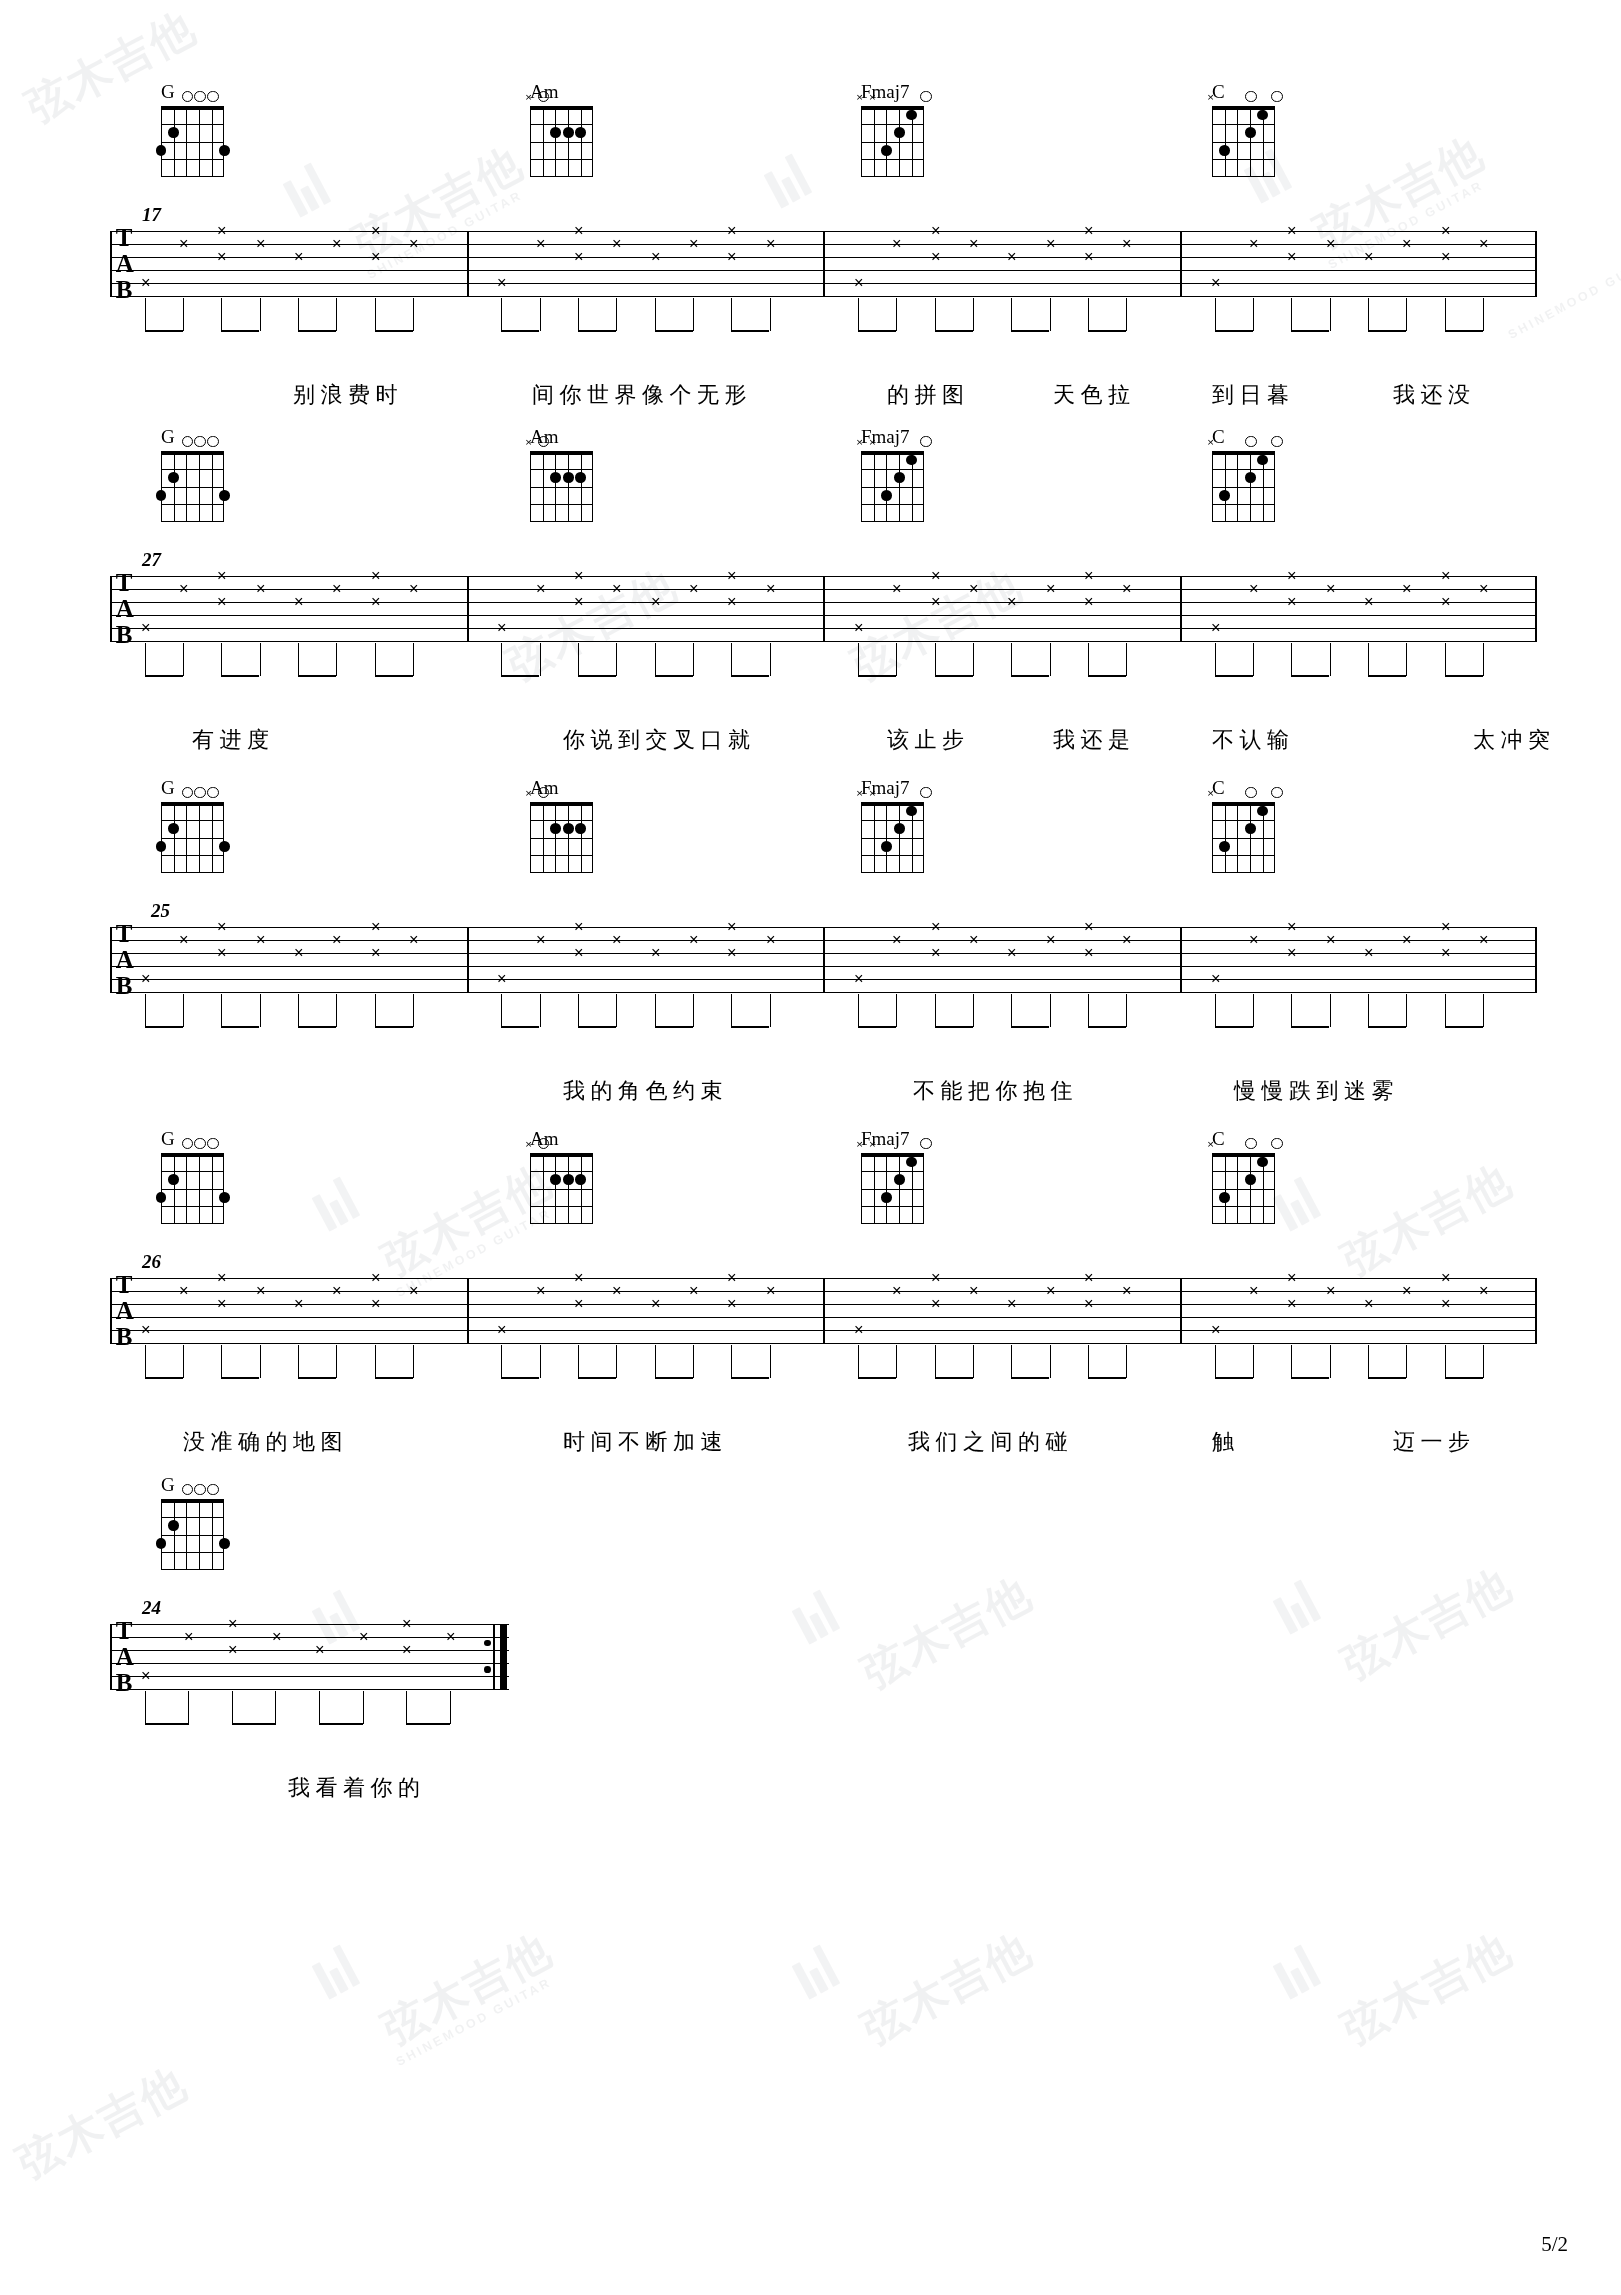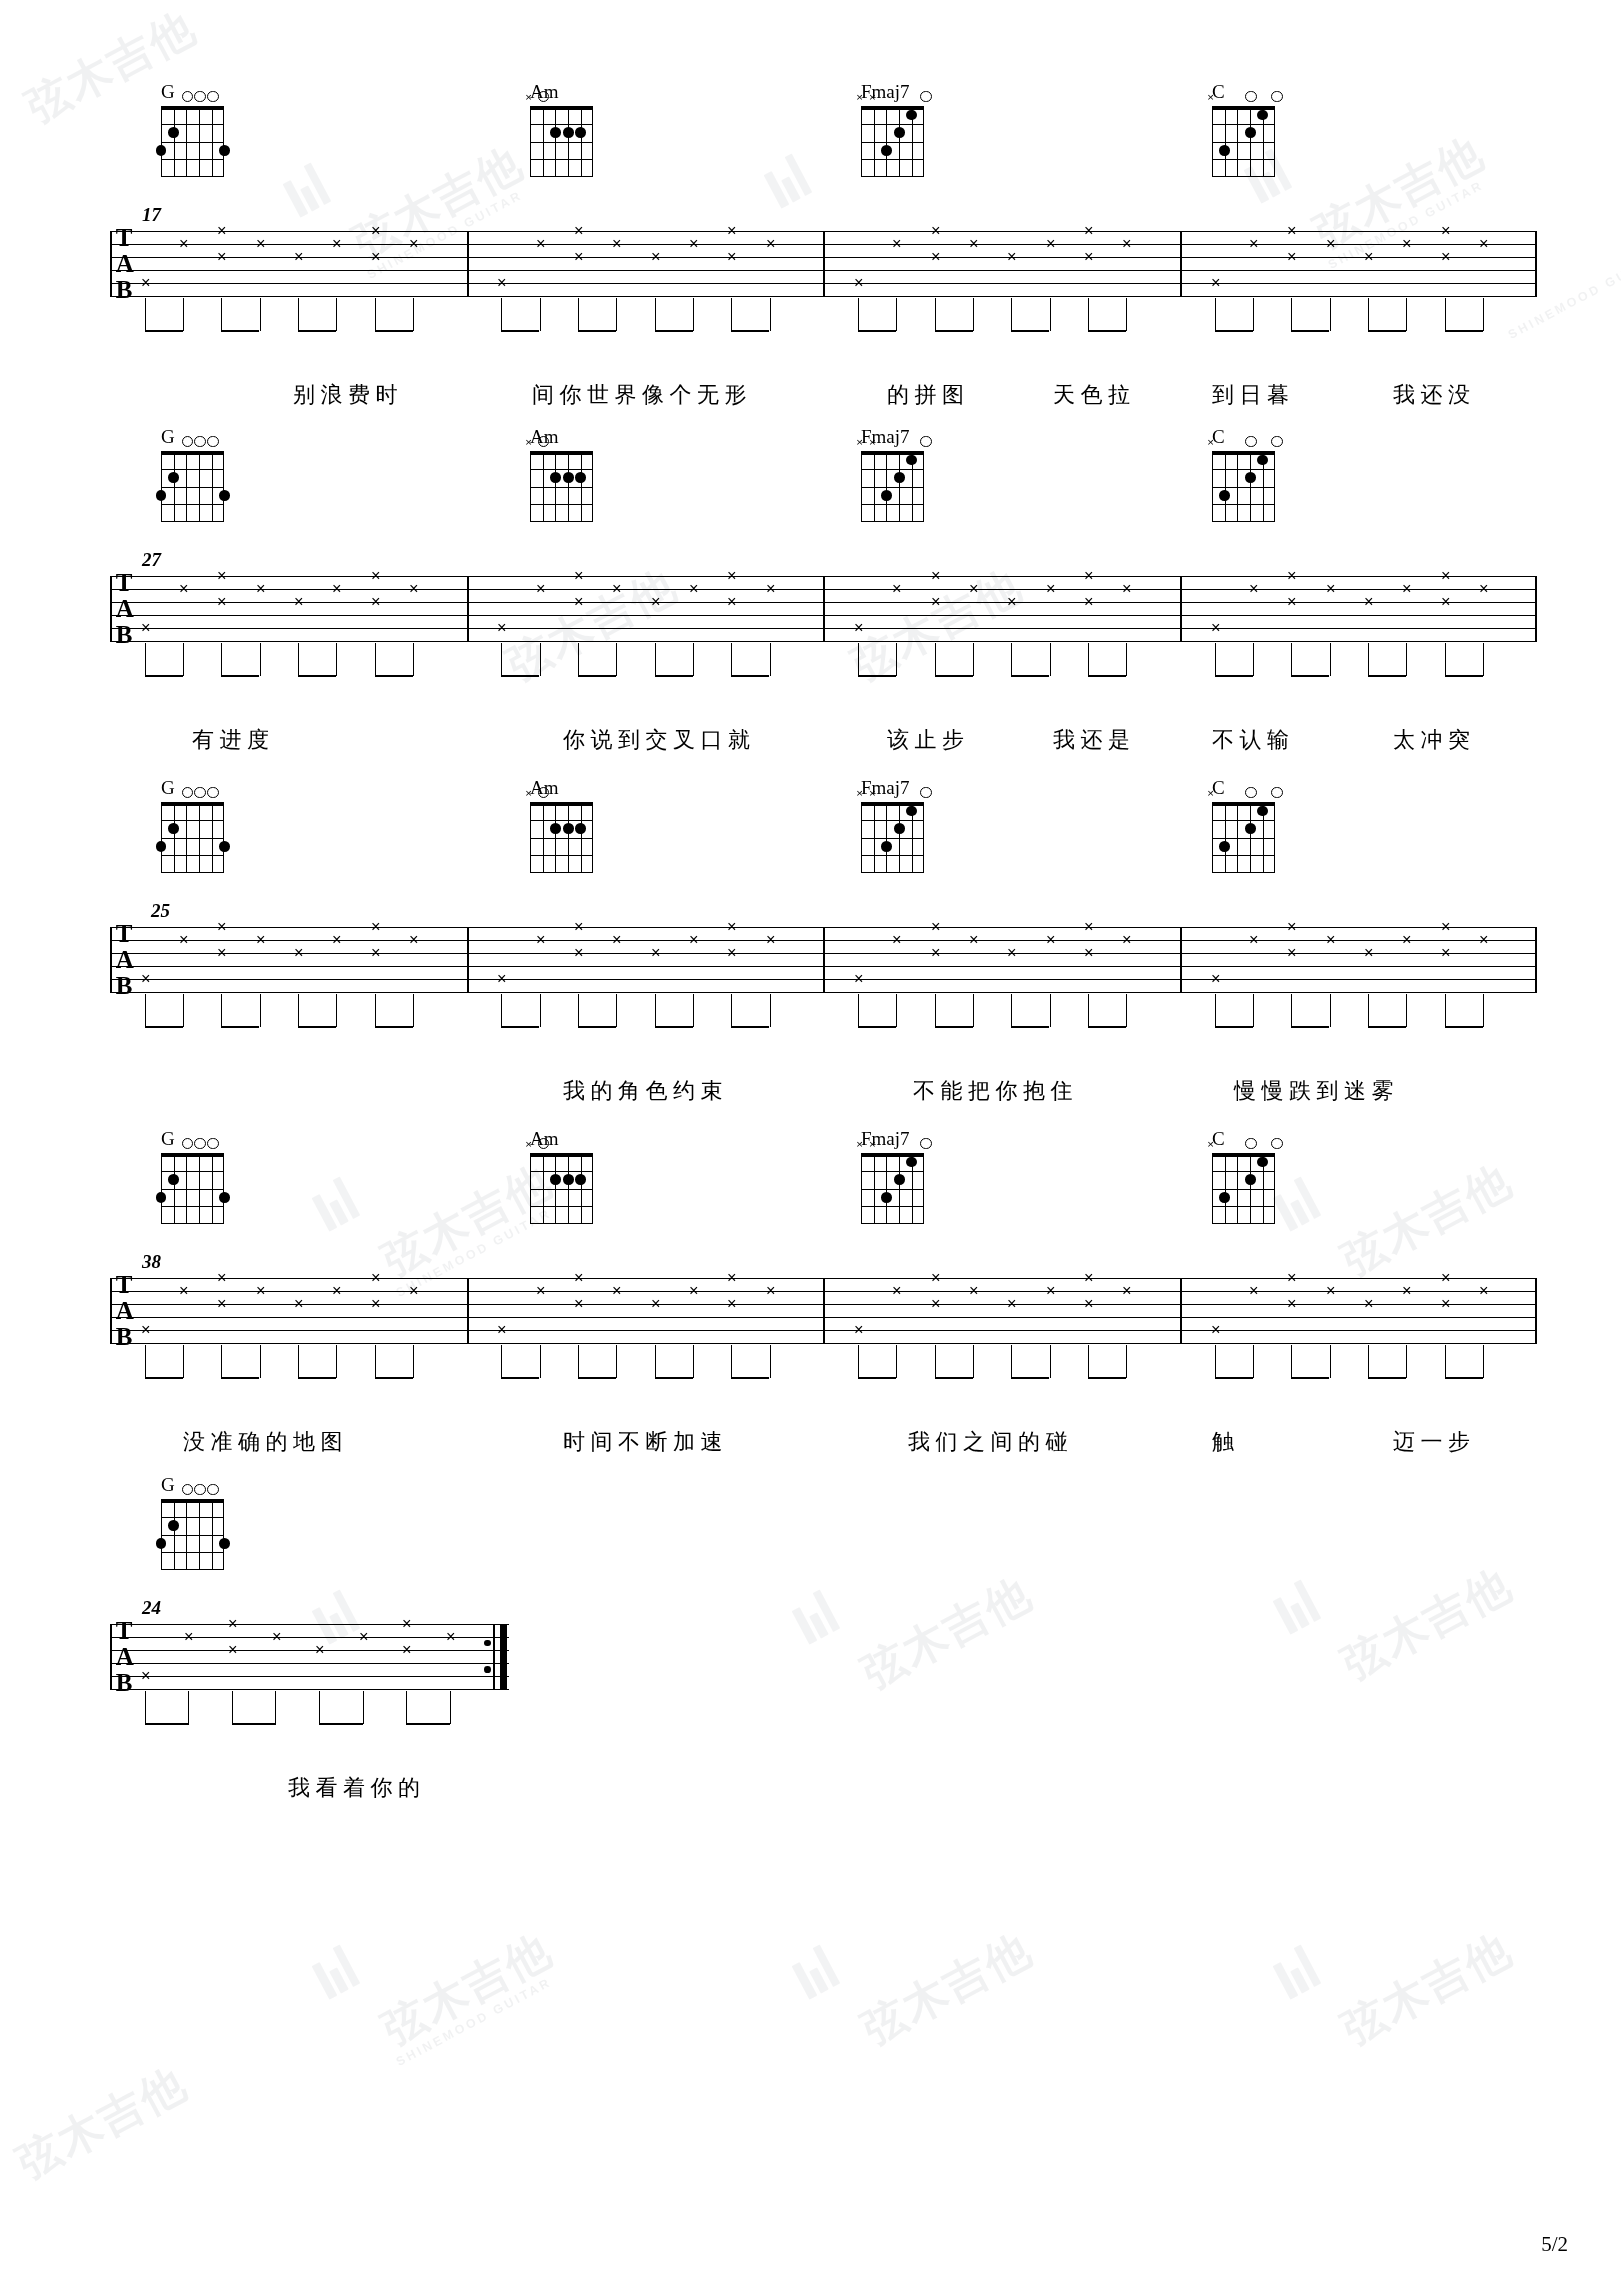--- a/index.html
+++ b/index.html
@@ -577,21 +577,21 @@
           <div class="beam" style="left:1258px;top:99px;width:38px"></div>
           <div class="stem" style="left:1335px;top:67px;height:33px"></div>
           <div class="stem" style="left:1373px;top:67px;height:33px"></div>
           <div class="beam" style="left:1335px;top:99px;width:38px"></div>
         </div>
         <span class="lyric" style="left:192px;top:149px">有 进 度</span>
         <span class="lyric" style="left:563px;top:149px">你 说 到 交 叉 口 就</span>
         <span class="lyric" style="left:887px;top:149px">该 止 步</span>
         <span class="lyric" style="left:1053px;top:149px">我 还 是</span>
         <span class="lyric" style="left:1212px;top:149px">不 认 输</span>
-        <span class="lyric" style="left:1393px;top:149px">太 冲 突</span>
+        <span class="lyric" style="left:1473px;top:149px">太 冲 突</span>
       </div>
       <div class="system" style="top:927px;height:288px">
         <div style="position:absolute;left:0;top:-125px;width:100%;height:106px">
           <div class="chordbox" style="left:161px;top:0px">
             <div class="chordname">G</div>
             <div class="grid">
               <div class="nut"></div>
               <div class="vline" style="left:0px"></div>
               <div class="vline" style="left:12.7px"></div>
               <div class="vline" style="left:25px"></div>
@@ -868,21 +868,21 @@
               <div class="hline" style="top:70px"></div>
               <span class="mark" style="left:-4.8px">×</span>
               <span class="omark" style="left:33px"></span>
               <span class="omark" style="left:59px"></span>
               <div class="dot" style="left:7.4px;top:39px"></div>
               <div class="dot" style="left:33px;top:21.4px"></div>
               <div class="dot" style="left:45px;top:3.6px"></div>
             </div>
           </div>
         </div>
-        <span class="measnum" style="left:142px;top:-27px">38</span>
+        <span class="measnum" style="left:142px;top:-27px">26</span>
         <div class="staff" style="left:110px;top:0px;width:1427px;height:65px">
           <div class="sline" style="top:0px"></div>
           <div class="sline" style="top:13px"></div>
           <div class="sline" style="top:26px"></div>
           <div class="sline" style="top:39px"></div>
           <div class="sline" style="top:52px"></div>
           <div class="sline" style="top:65px"></div>
           <div class="bar" style="left:0px"></div>
           <div class="bar" style="left:357px"></div>
           <div class="bar" style="left:713px"></div>

